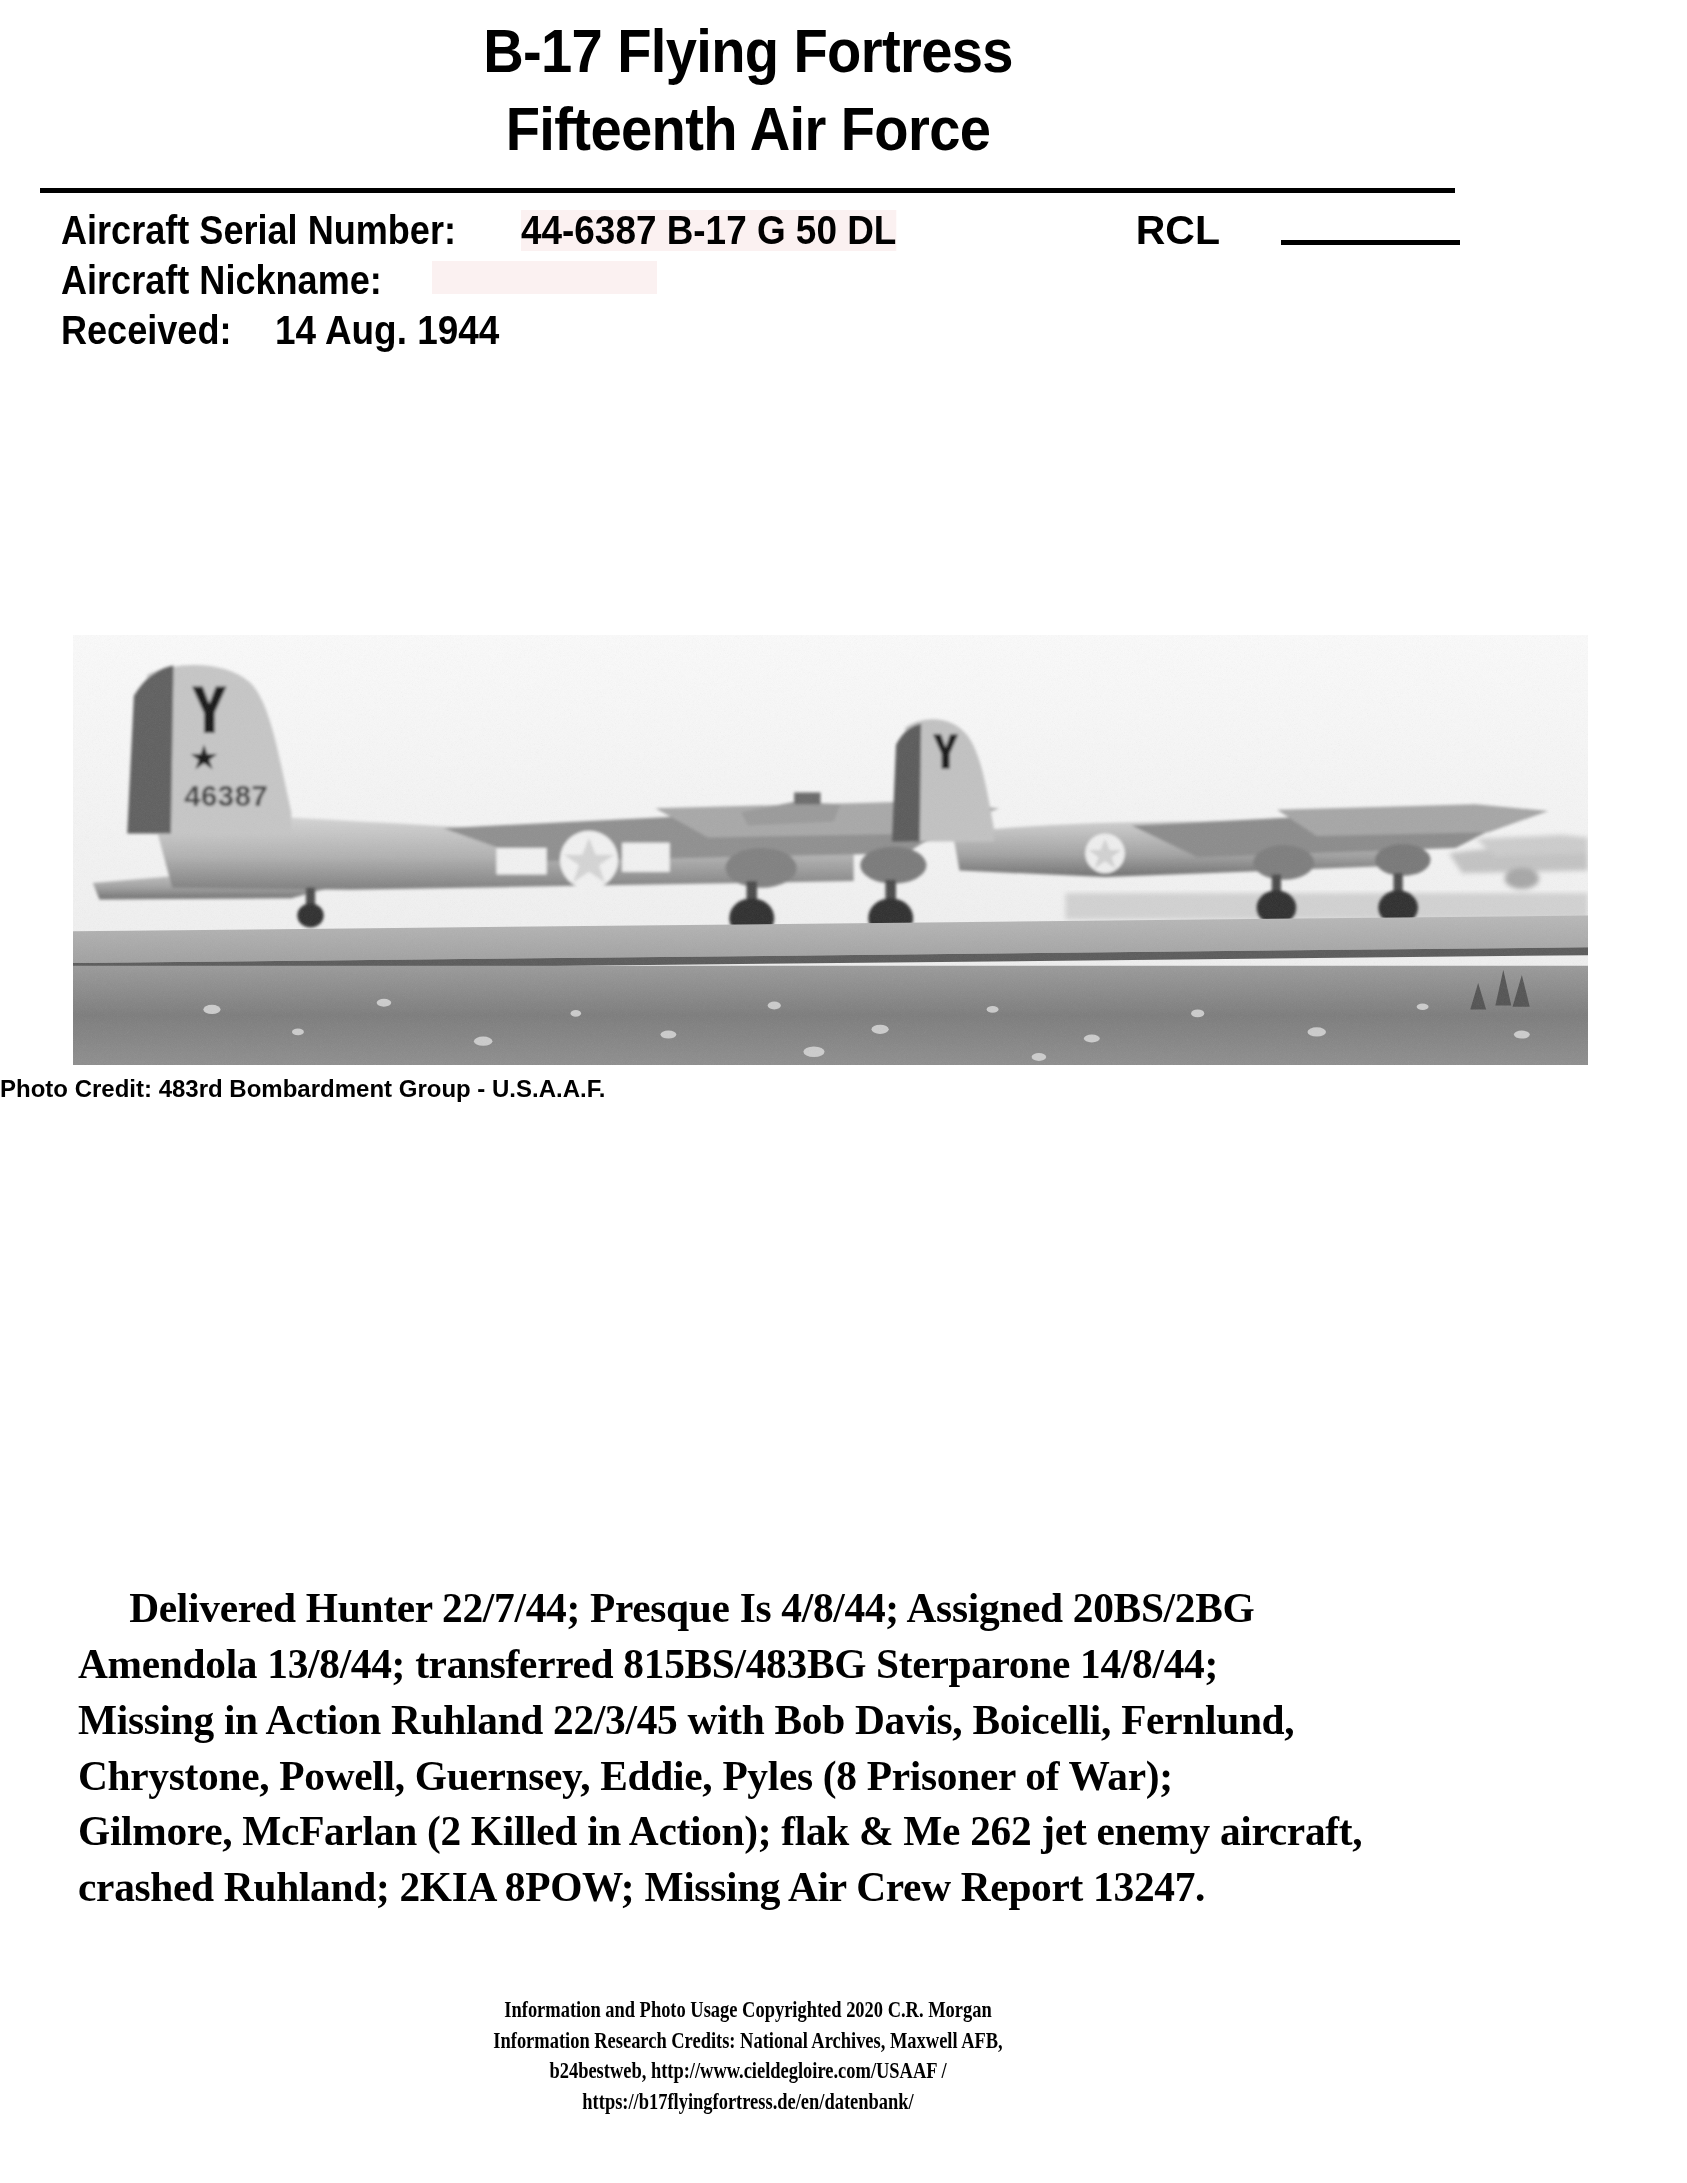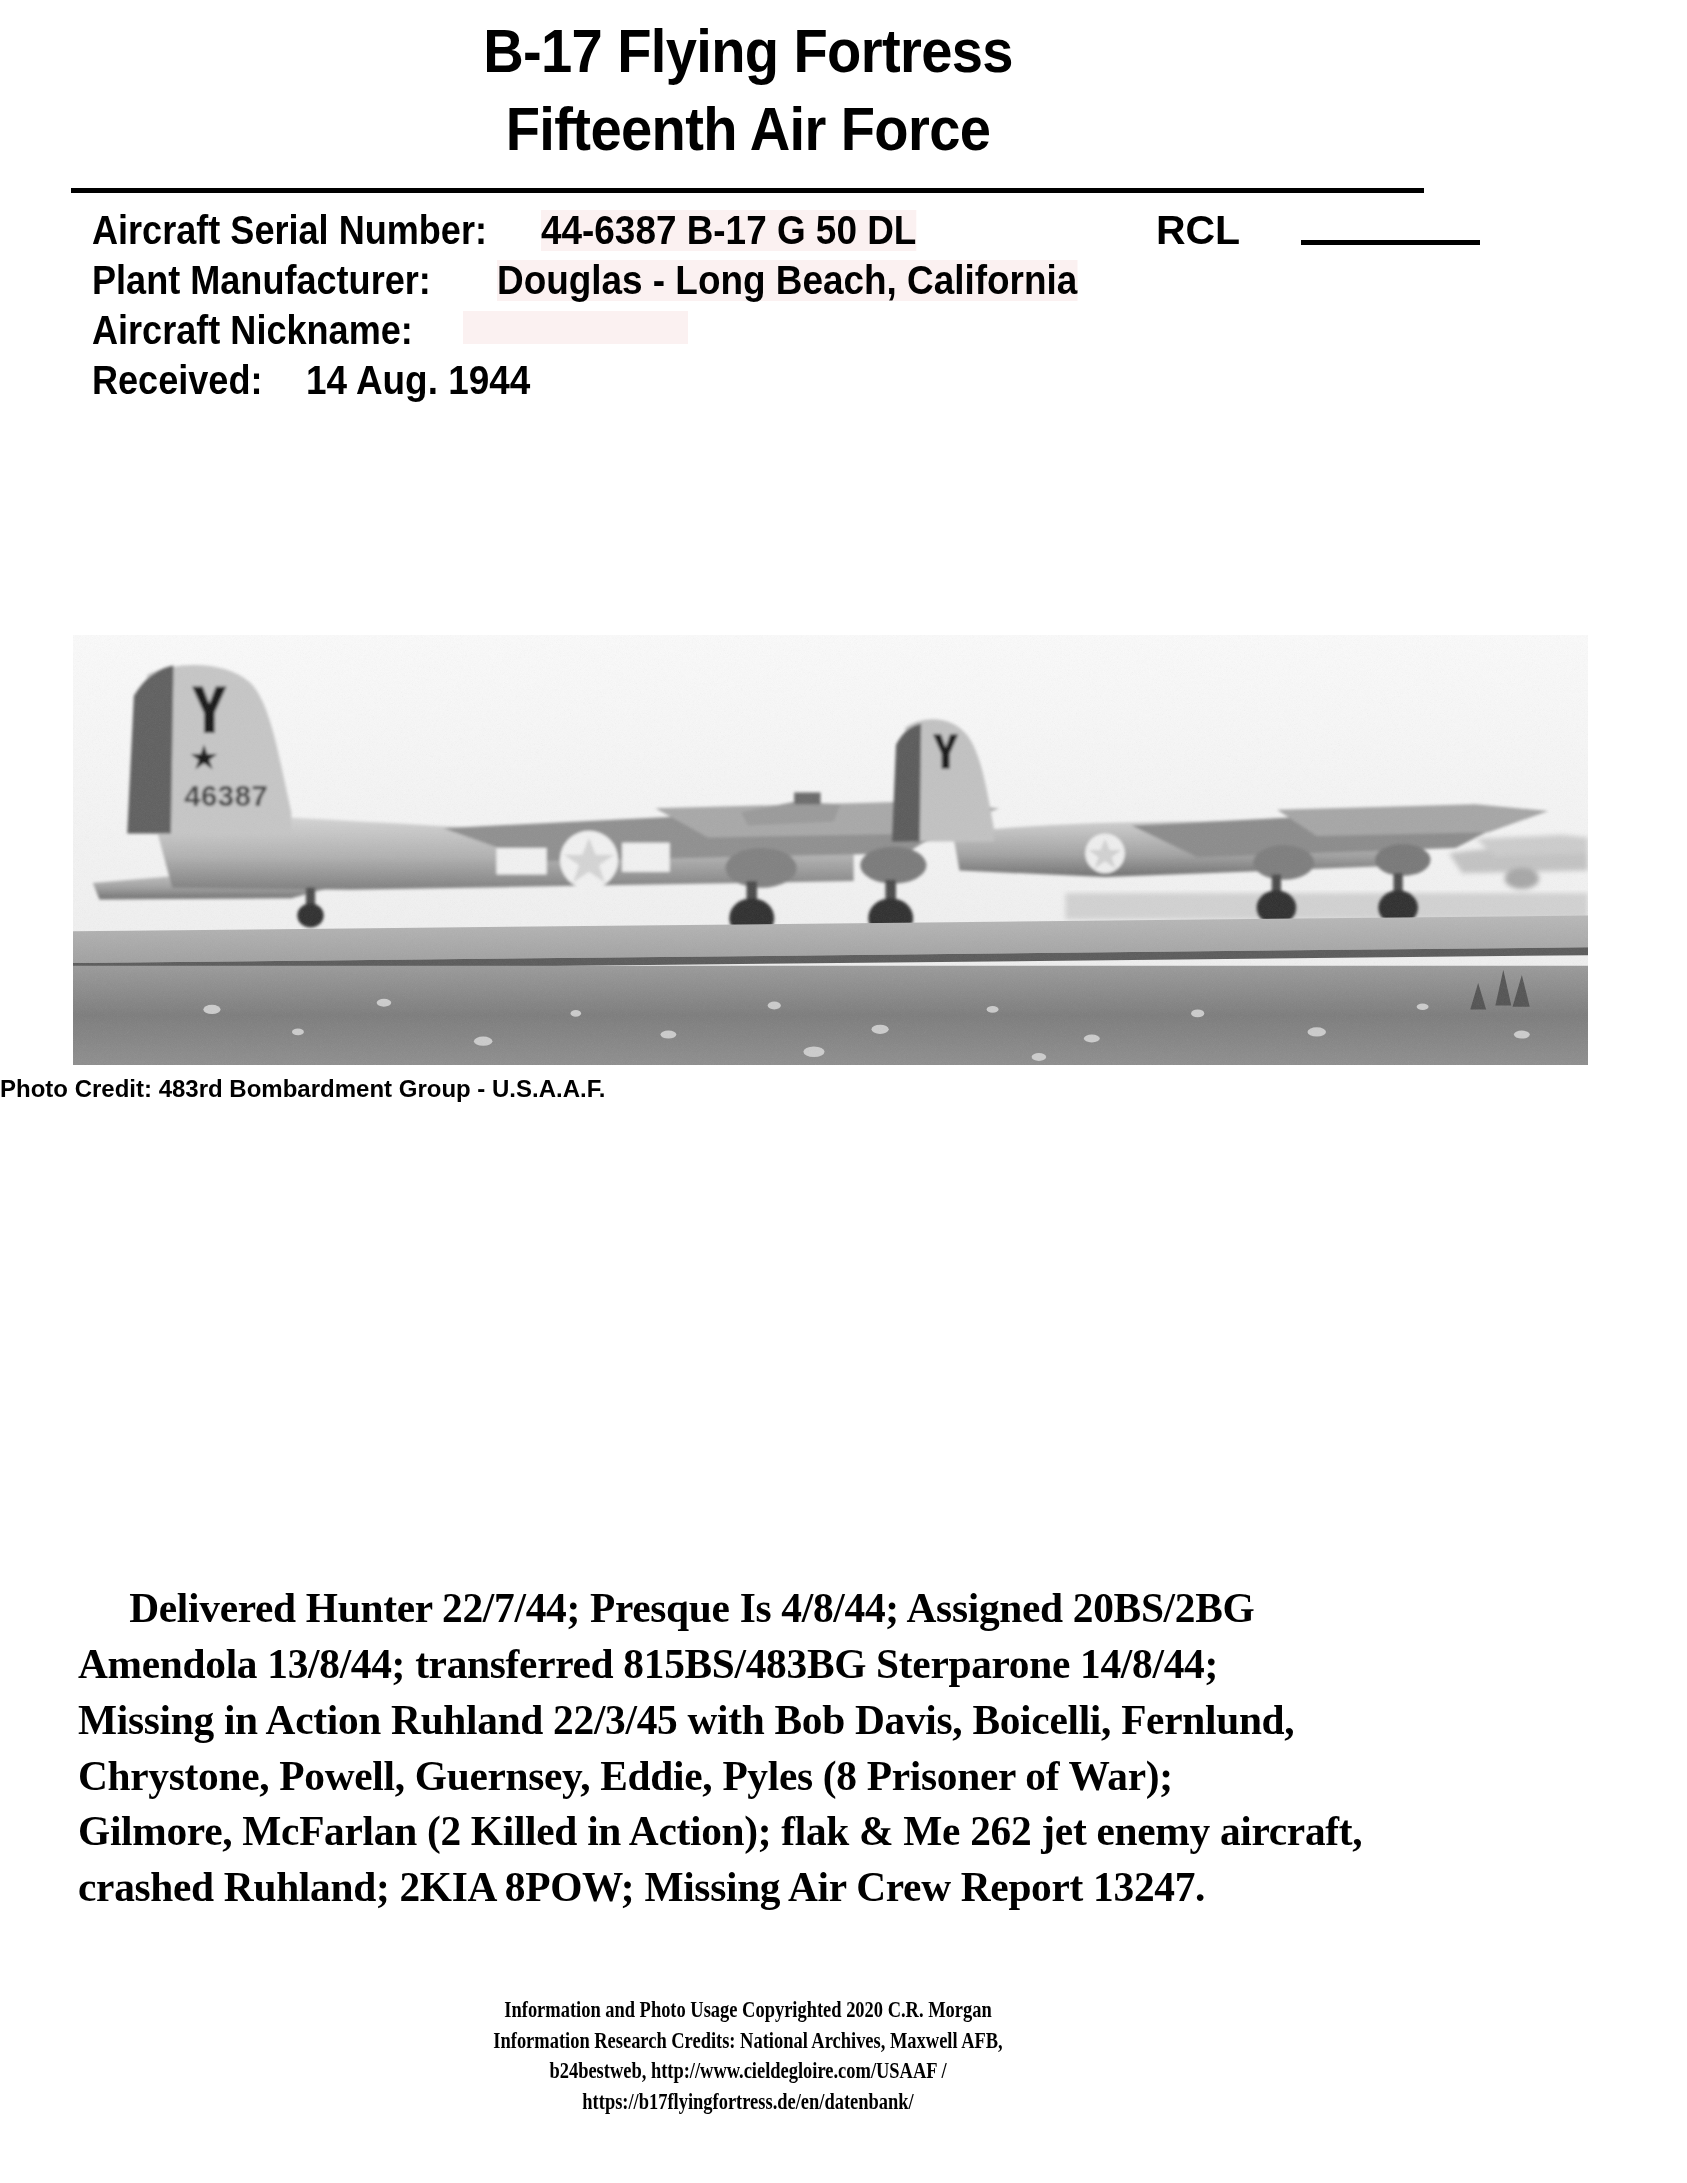--- a/index.html
+++ b/index.html
@@ -14,21 +14,21 @@
     color: #000000;
     overflow: hidden;
     position: relative;
   }
 
   .page {
     width: 1496px;
     height: 2183px;
     position: relative;
     box-sizing: border-box;
-    padding: 0 67px;
+    padding: 0 36px;
   }
 
   
   .title-block {
     padding-top: 12px;
     text-align: center;
   }
   .title-line {
     font-family: "Liberation Sans", sans-serif;
     font-weight: bold;
@@ -184,25 +184,20 @@
     <div class="field-row">
       <span class="lbl">Aircraft Serial Number:</span>
       <span class="gap-md"></span>
       <span class="val">44-6387 B-17 G 50 DL</span>
       <div class="rcl-wrap">
         <span class="rcl-label">RCL</span>
         <span class="rcl-blank"></span>
       </div>
     </div>
 
-    <div class="field-row">
-      <span class="lbl">Plant Manufacturer:</span>
-      <span class="gap-md"></span>
-      <span class="val">Douglas - Long Beach, California</span>
-    </div>
 
 
     <div class="field-row">
       <span class="lbl">Aircraft Nickname:</span>
       <span class="nickname-blank"></span>
     </div>
 
     <div class="field-row">
       <span class="lbl">Received:</span>
       <span class="gap-md"></span>

